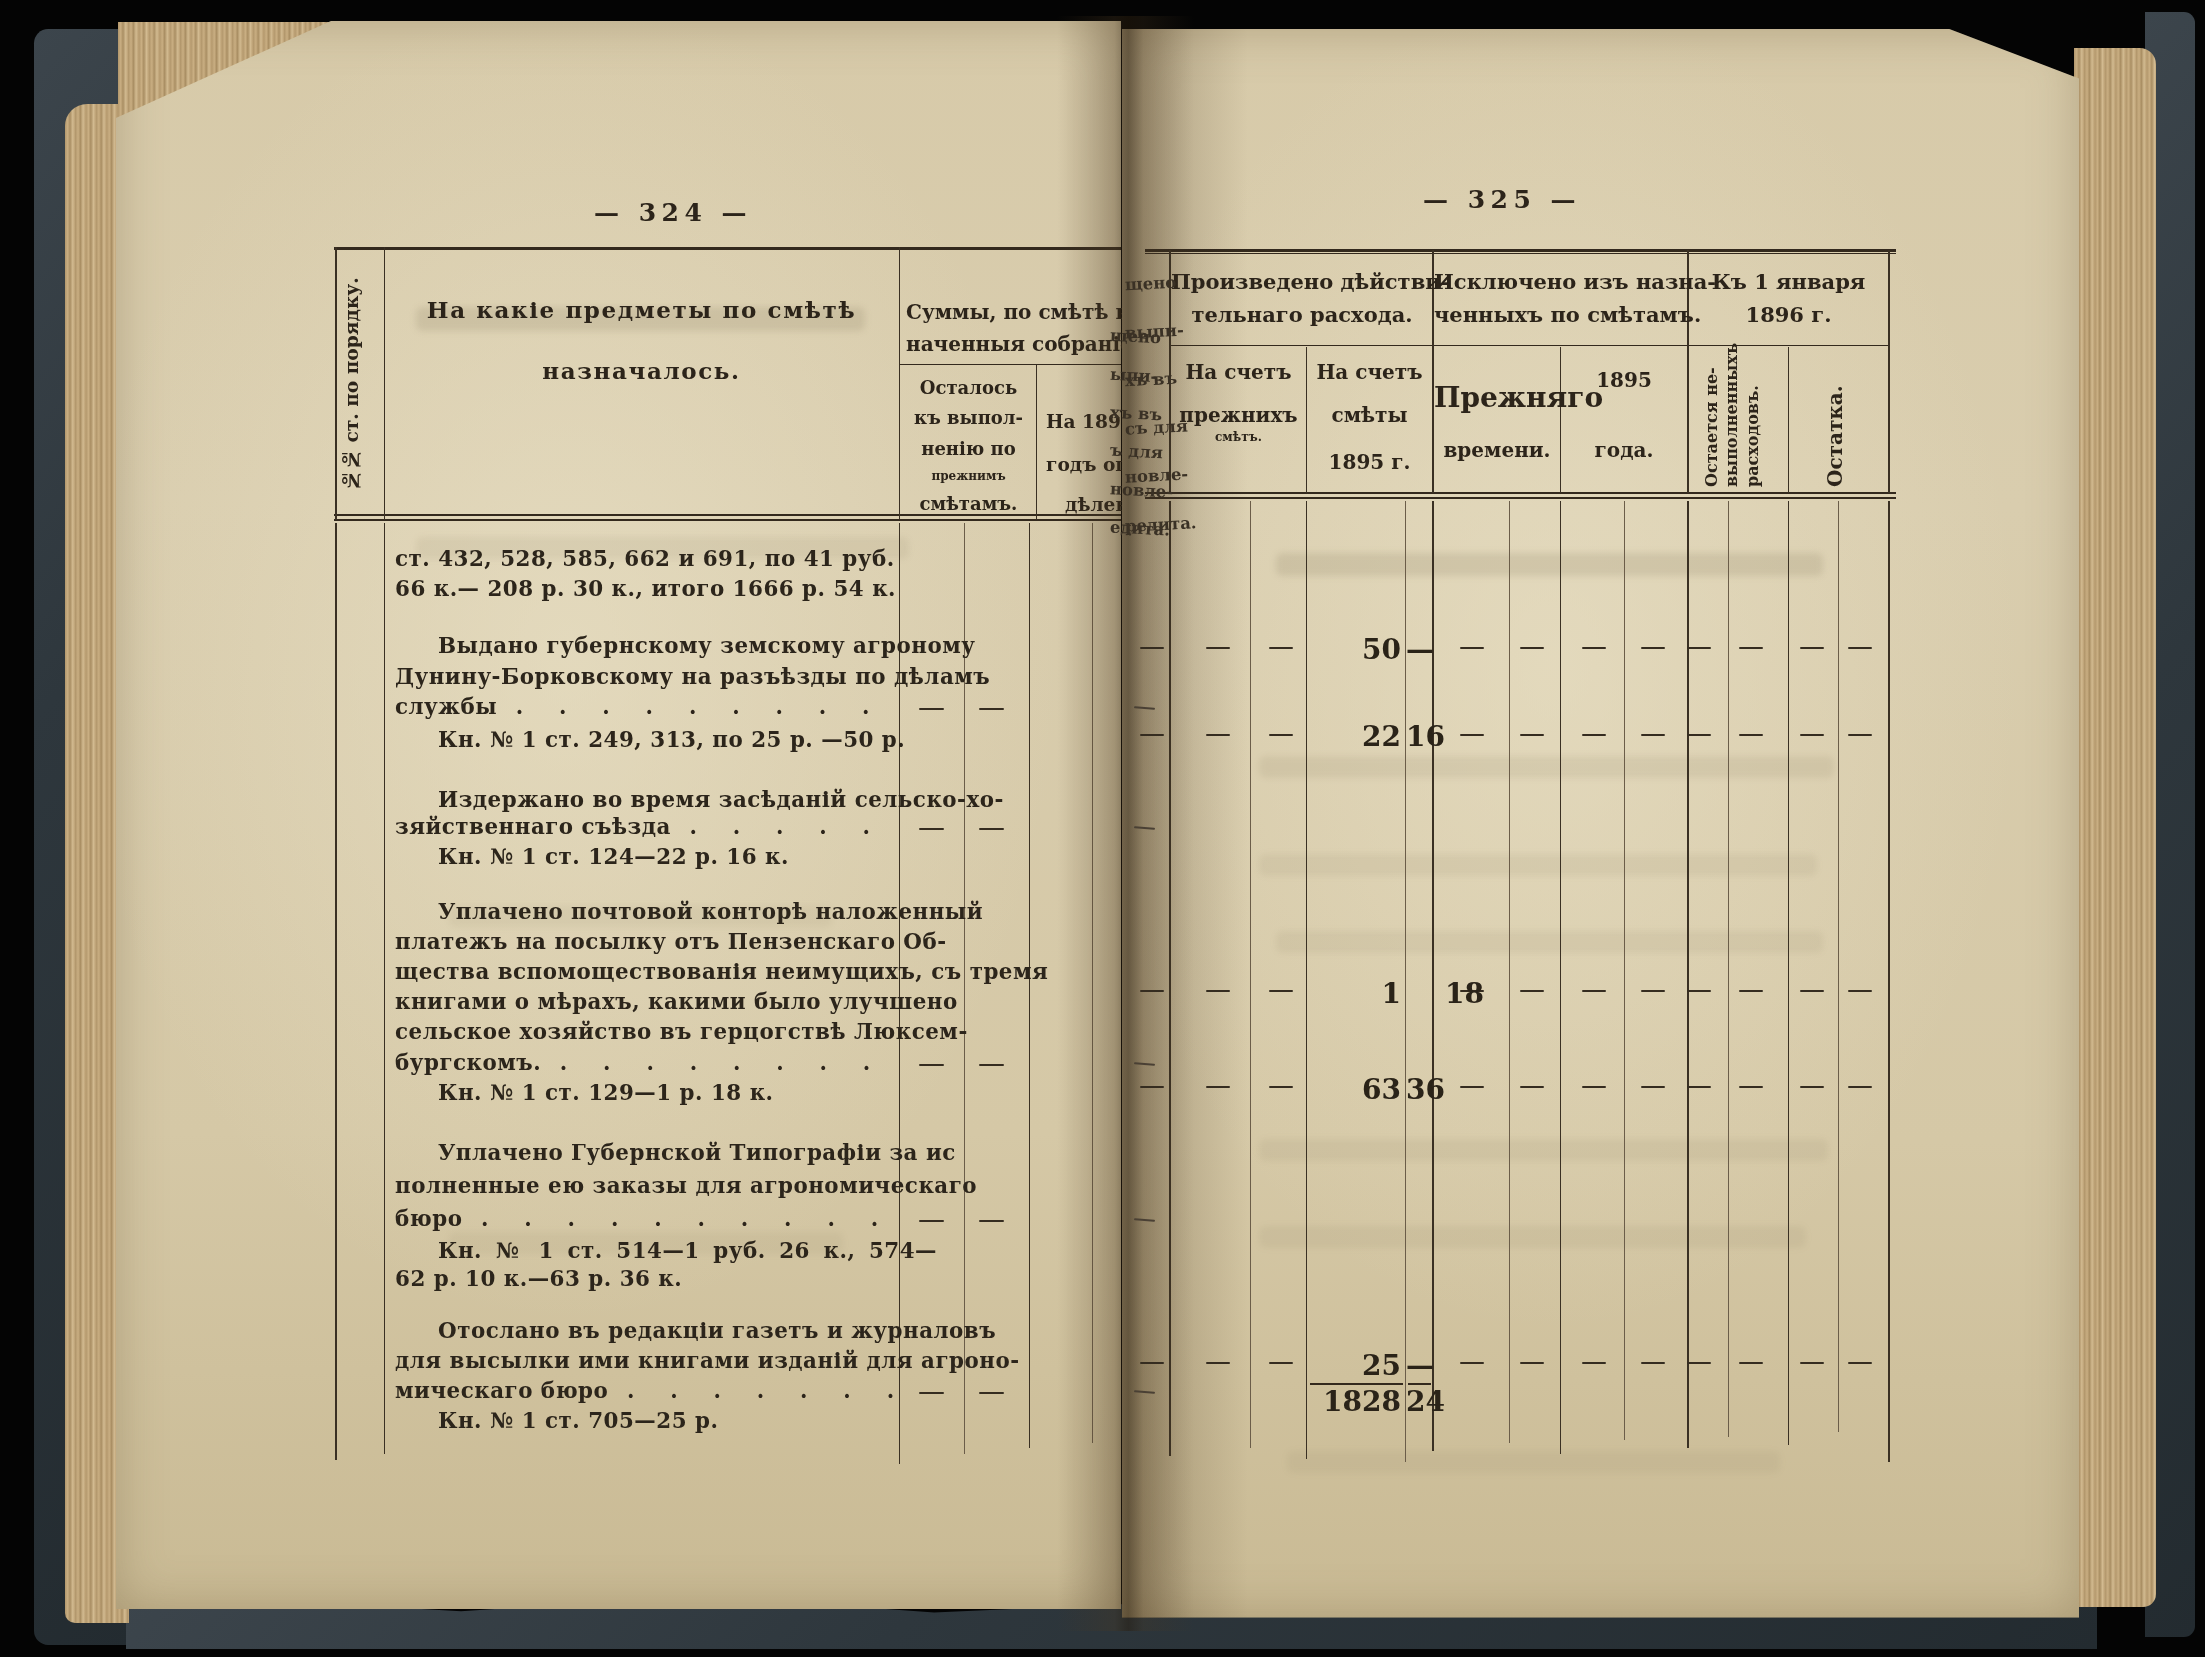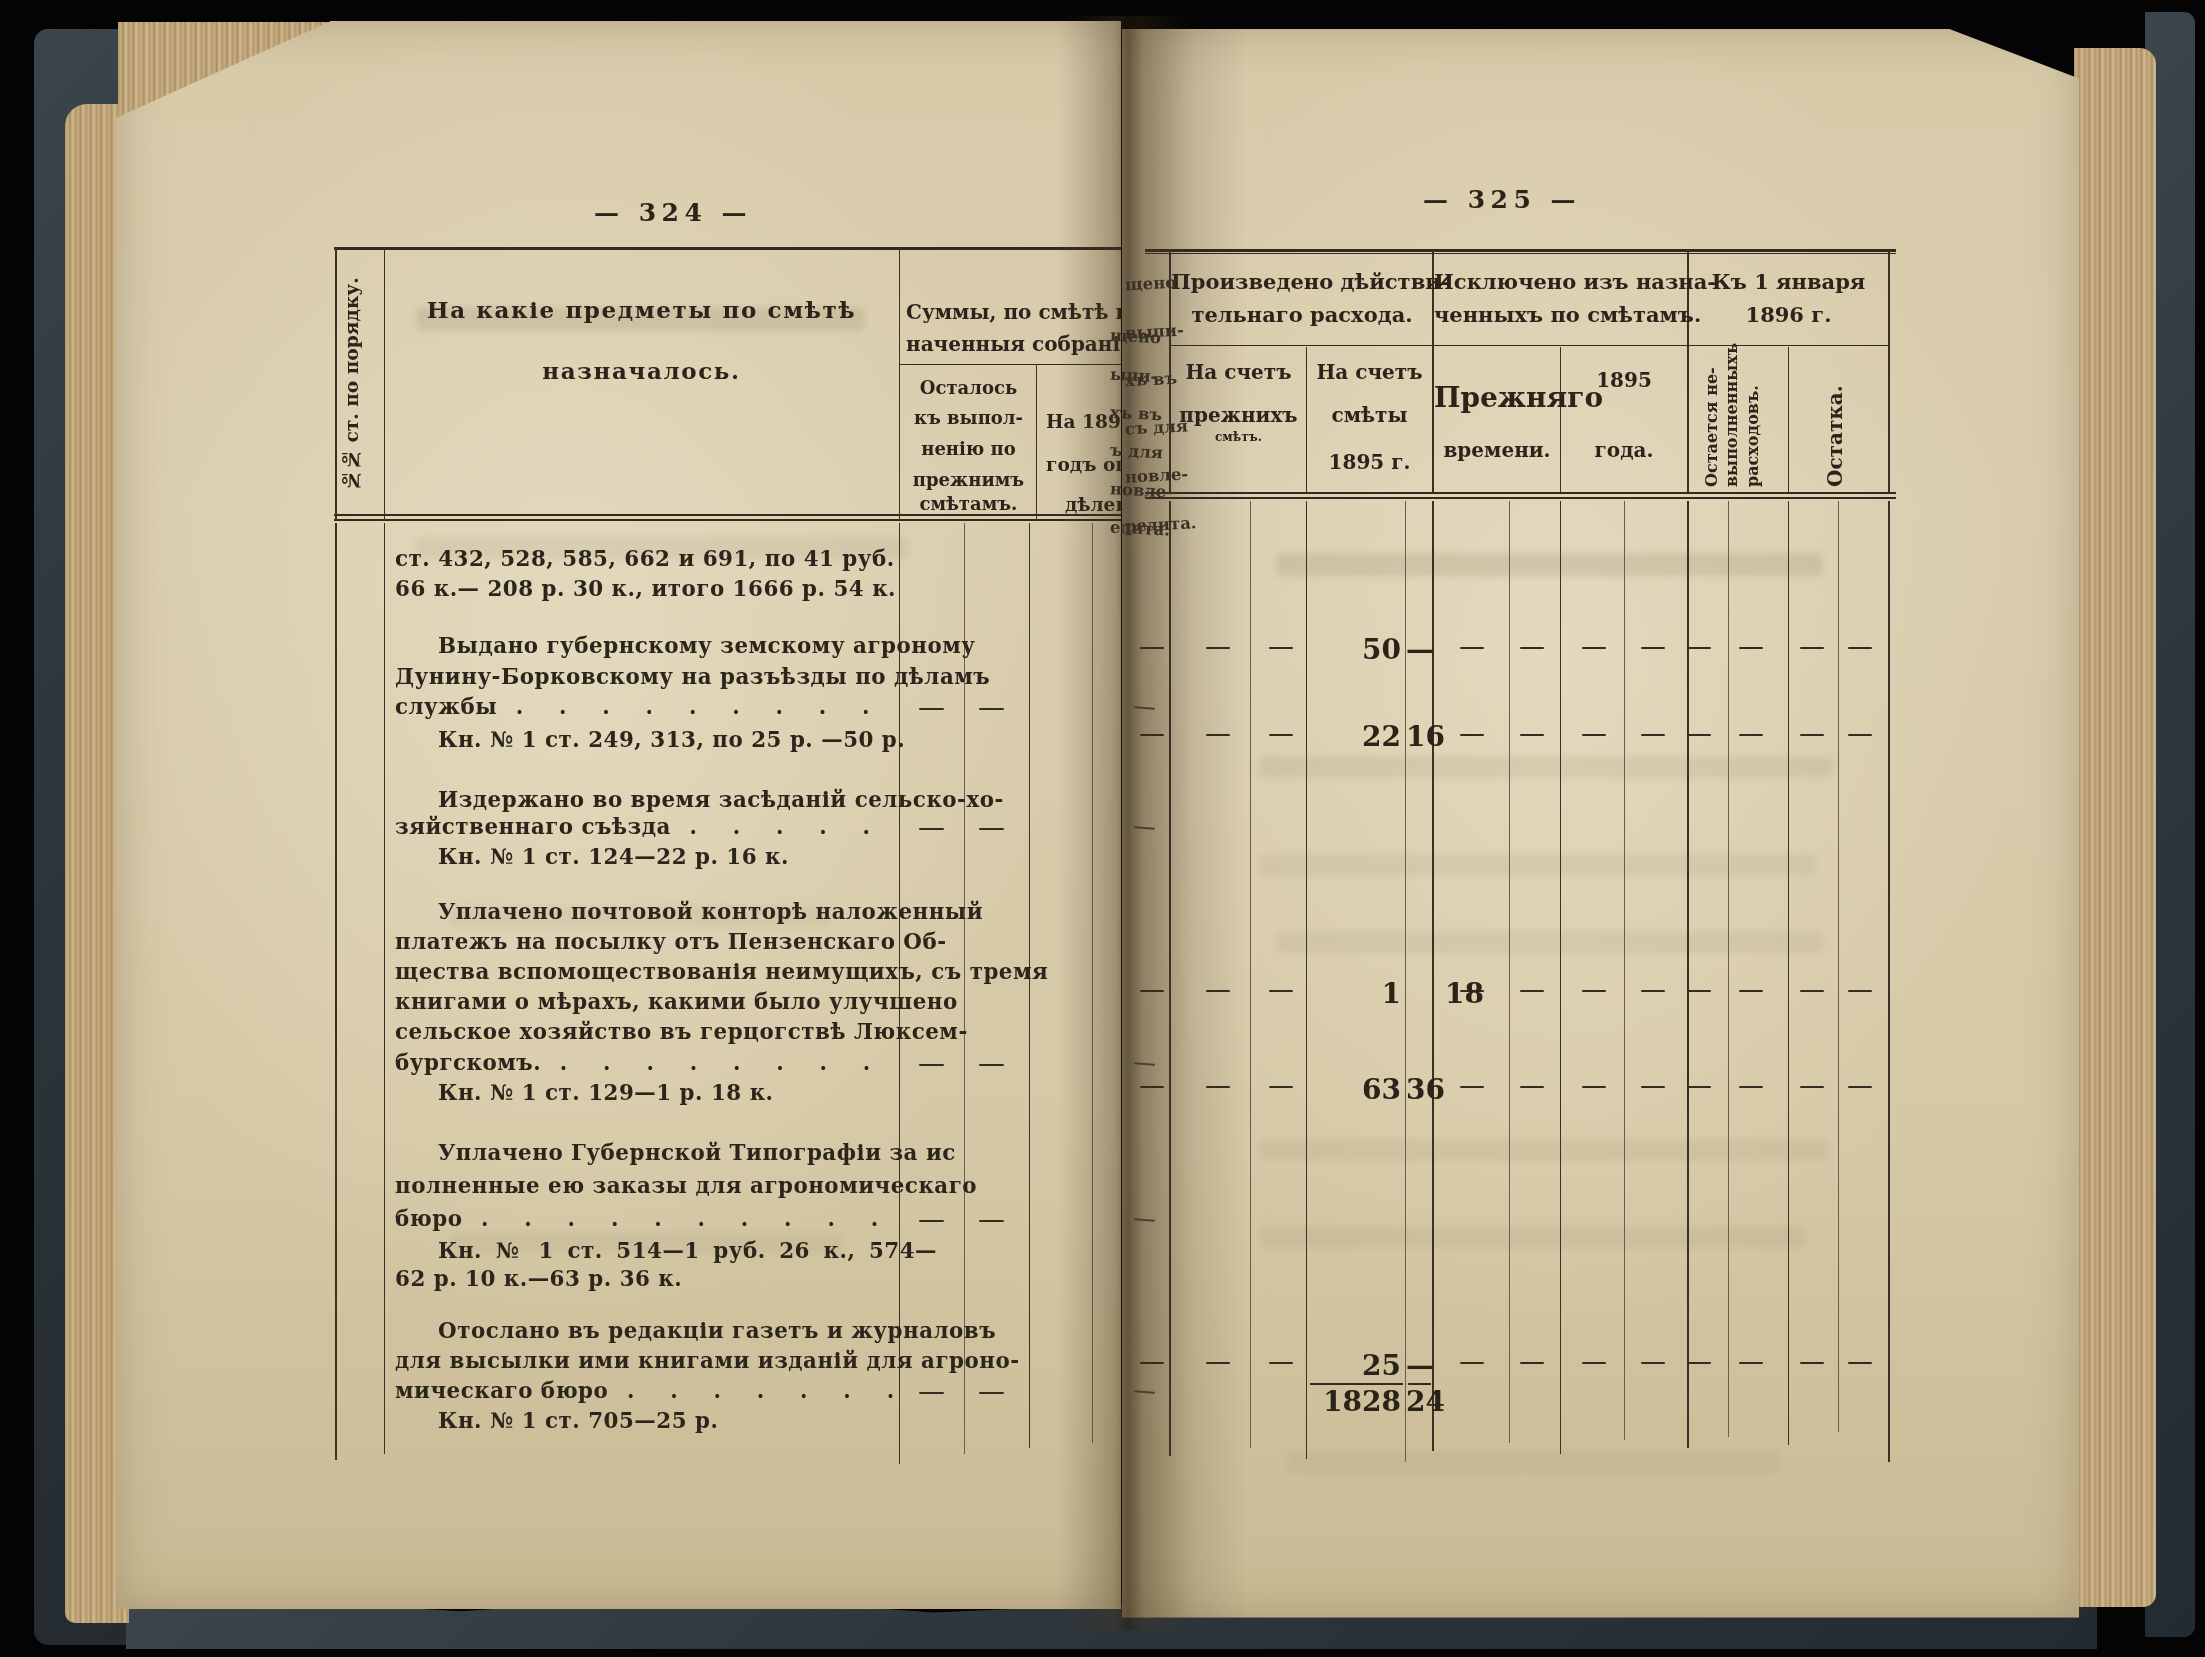--- a/index.html
+++ b/index.html
@@ -64,21 +64,21 @@
   <div class="abs rv" style="left:1036px;top:365px;width:1.1px;height:155px;"></div>
 
   <div class="abs vert ink" style="left:341px;top:257px;width:42px;height:255px;font-size:18.6px;text-align:center;">№№ ст. по порядку.</div>
   <div class="abs hdr ink" style="left:384px;top:296px;width:515px;font-size:23px;letter-spacing:1.6px;">На какіе предметы по смѣтѣ</div>
   <div class="abs hdr ink" style="left:384px;top:357px;width:515px;font-size:23px;letter-spacing:1.6px;">назначалось.</div>
   <div class="abs hdr ink" style="left:906px;top:300px;width:219px;font-size:20px;text-align:left;overflow:hidden;">Суммы, по смѣтѣ на</div>
   <div class="abs hdr ink" style="left:906px;top:332px;width:219px;font-size:20px;text-align:left;overflow:hidden;">наченныя собраніем</div>
   <div class="abs hdr ink" style="left:903px;top:377px;width:131px;font-size:18px;">Осталось</div>
   <div class="abs hdr ink" style="left:903px;top:407px;width:131px;font-size:18px;">къ выпол-</div>
   <div class="abs hdr ink" style="left:903px;top:438px;width:131px;font-size:18px;">ненію по</div>
-  <div class="abs hdr ink" style="left:903px;top:469px;width:131px;font-size:18px;">прежнимъ</div>
+  <div class="abs hdr ink" style="left:903px;top:469px;width:131px;font-size:12px;">прежнимъ</div>
   <div class="abs hdr ink" style="left:903px;top:493px;width:131px;font-size:18px;">смѣтамъ.</div>
   <div class="abs hdr ink" style="left:1046px;top:411px;width:77px;font-size:18.6px;text-align:left;overflow:hidden;">На 189</div>
   <div class="abs hdr ink" style="left:1046px;top:454px;width:77px;font-size:18.6px;text-align:left;overflow:hidden;">годъ опр</div>
   <div class="abs hdr ink" style="left:1065px;top:494px;width:57px;font-size:18.6px;text-align:left;overflow:hidden;">дѣлено</div>
 
   <div class="abs rv" style="left:335px;top:523px;width:1.6px;height:937px;"></div>
   <div class="abs rv" style="left:384px;top:523px;width:1.1px;height:931px;"></div>
   <div class="abs rv" style="left:899px;top:523px;width:1.1px;height:941px;"></div>
   <div class="abs rv thin" style="left:964px;top:523px;width:0.5px;height:931px;"></div>
   <div class="abs rv" style="left:1029px;top:523px;width:1.1px;height:925px;"></div>

